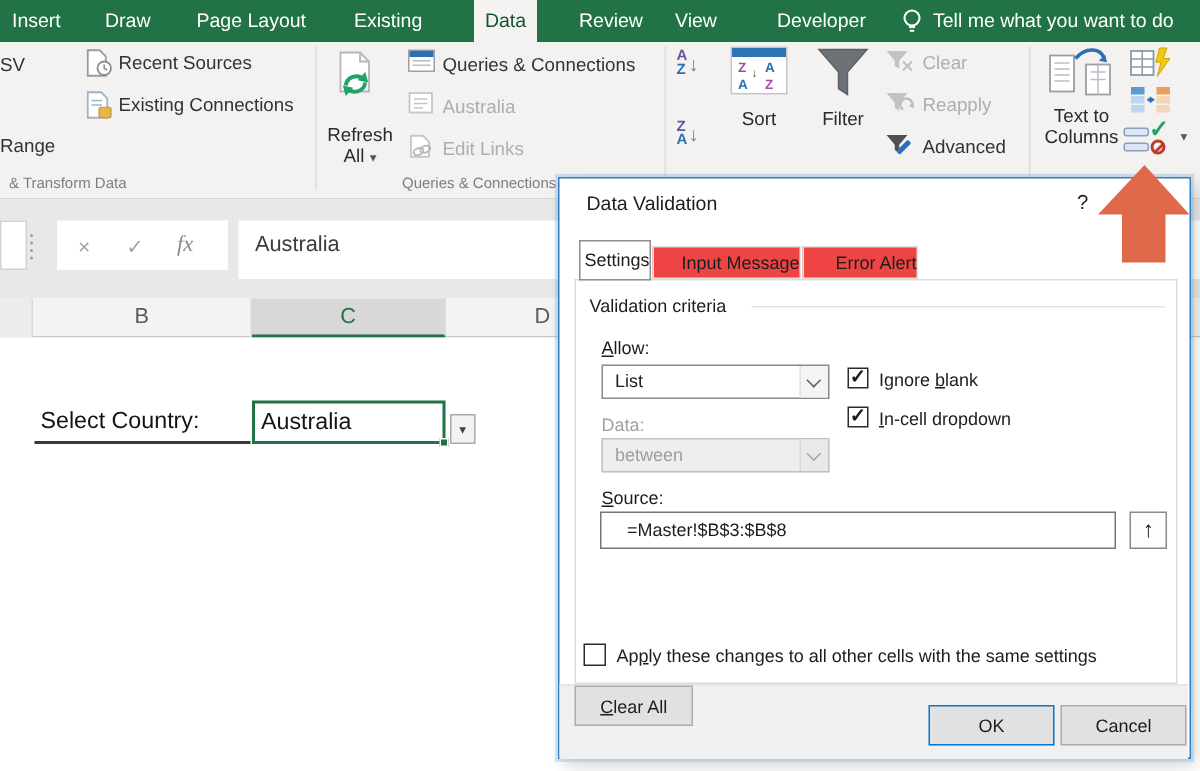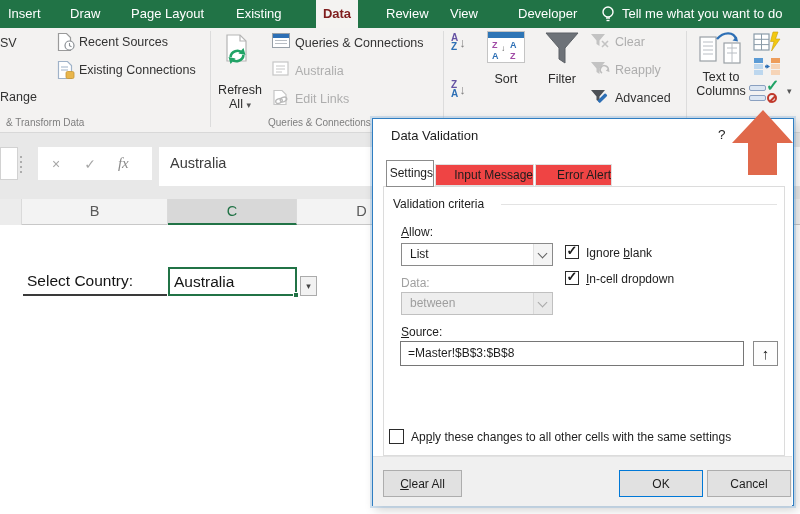--- a/index.html
+++ b/index.html
@@ -4,21 +4,21 @@
 <style>
   * { margin:0; padding:0; box-sizing:border-box; }
   html,body { width:800px; height:514px; }
   body { font-family:"Liberation Sans", sans-serif; }
   .app { position:relative; width:800px; height:514px; overflow:hidden; background:#fff; }
   .abs { position:absolute; }
 
   
   .tabbar { left:0; top:0; width:800px; height:28px; background:#217346; }
   .rtab { top:0; height:28px; line-height:28px; color:#fff; font-size:13px; white-space:nowrap; }
-  .rtab.active { background:#f4f3f1; color:#7f1d1d; text-align:center;font-weight:bold; }
+  .rtab.active { background:#f4f3f1; color:#14532d; text-align:center; }
   .tellme { color:#fff; font-size:13px; line-height:28px; }
 
   
   .ribbon { left:0; top:28px; width:800px; height:105px; background:#f3f2f1; border-bottom:1px solid #d8d8d8; }
   .rlabel { font-size:12.5px; color:#333; white-space:nowrap; line-height:15px; }
   .rlabel.dim { color:#aeaeae; }
   .grouplabel { font-size:10px; color:#7e7e7e; white-space:nowrap; }
   .vsep { width:1px; background:#dcdcdc; }
   .bigbtn-label { font-size:12.5px; color:#2b2b2b; text-align:center; white-space:nowrap; }
   .azwrap { display:flex; align-items:center; }
@@ -68,21 +68,21 @@
   .groupline { height:1px; background:#e3e3e3; }
   .ak { text-decoration:underline; }
   .combo { height:23px; border:1px solid #8a8a8a; background:#fff; line-height:21px; padding-left:8px; }
   .combo .chevzone { position:absolute; right:0; top:0; width:19px; height:100%; background:#f4f4f4; border-left:1px solid #e0e0e0; }
   .chev { position:absolute; right:6px; top:6px; width:7px; height:7px; border-right:1.6px solid #5f5f5f; border-bottom:1.6px solid #5f5f5f; transform:rotate(45deg); }
   .combo.disabled { background:#eeeeee; border-color:#c0c0c0; color:#9e9e9e; }
   .combo.disabled .chevzone { background:#e9e9e9; border-left-color:#d8d8d8; }
   .combo.disabled .chev { border-color:#a8a8a8; }
   .cb { width:14px; height:14px; border:1px solid #2b2b2b; background:#fff; text-align:center; }
   .cb span { position:relative; top:-3px; font-size:13px; font-weight:bold; color:#1a1a1a; }
-  .dlg-input { border:1px solid #767676; background:#fff; line-height:23px; padding-left:7px; font-size:12px; }
+  .dlg-input { border:1px solid #767676; background:#fff; line-height:23px; padding-left:17px; font-size:12px; }
   .rangebtn { width:25px; height:25px; border:1px solid #8a8a8a; background:#fdfdfd; text-align:center; font-size:15px; font-weight:bold; line-height:23px; }
   .btnrow { left:0; top:337px; width:419px; height:50px; background:#f0f0f0; border-top:1px solid #e2e2e2; }
   .dbtn { height:27px; background:#e1e1e1; border:1px solid #adadad; font-size:12px; display:flex; align-items:center; justify-content:center; }
   .dbtn.default { border:1px solid #0078d7; }
 
   .arrow-svg { z-index:20; }
 </style>
 </head>
 <body>
 
@@ -340,21 +340,21 @@
     </div>
     <div class="abs dlg-input" style="left:27px;top:222px;width:344px;height:25px">=Master!$B$3:$B$8</div>
     <div class="abs rangebtn" style="left:380px;top:222px">↑</div>
 
     <div class="abs cb" style="left:16px;top:310px;width:15px;height:15px"></div>
     <div class="abs" style="left:38px;top:311px">
       <span>Ap</span><span class="ak">p</span><span>ly these changes to all other cells with the same settings</span>
     </div>
 
     <div class="abs btnrow"></div>
-    <div class="abs dbtn" style="left:10px;top:351px;width:79px">
+    <div class="abs dbtn" style="left:10px;top:338px;width:79px">
       <span><span></span><span class="ak">C</span><span>lear All</span></span>
     </div>
     <div class="abs dbtn default" style="left:246px;top:351px;width:84px">OK</div>
     <div class="abs dbtn" style="left:334px;top:351px;width:84px">Cancel</div>
   </div>
 
   <svg class="abs arrow-svg" style="left:730px;top:105px" width="64" height="75">
     <polygon points="33,5 63,38 47,38 47,70 18,70 18,38 2,38" fill="#e0694b"></polygon>
   </svg>
 

